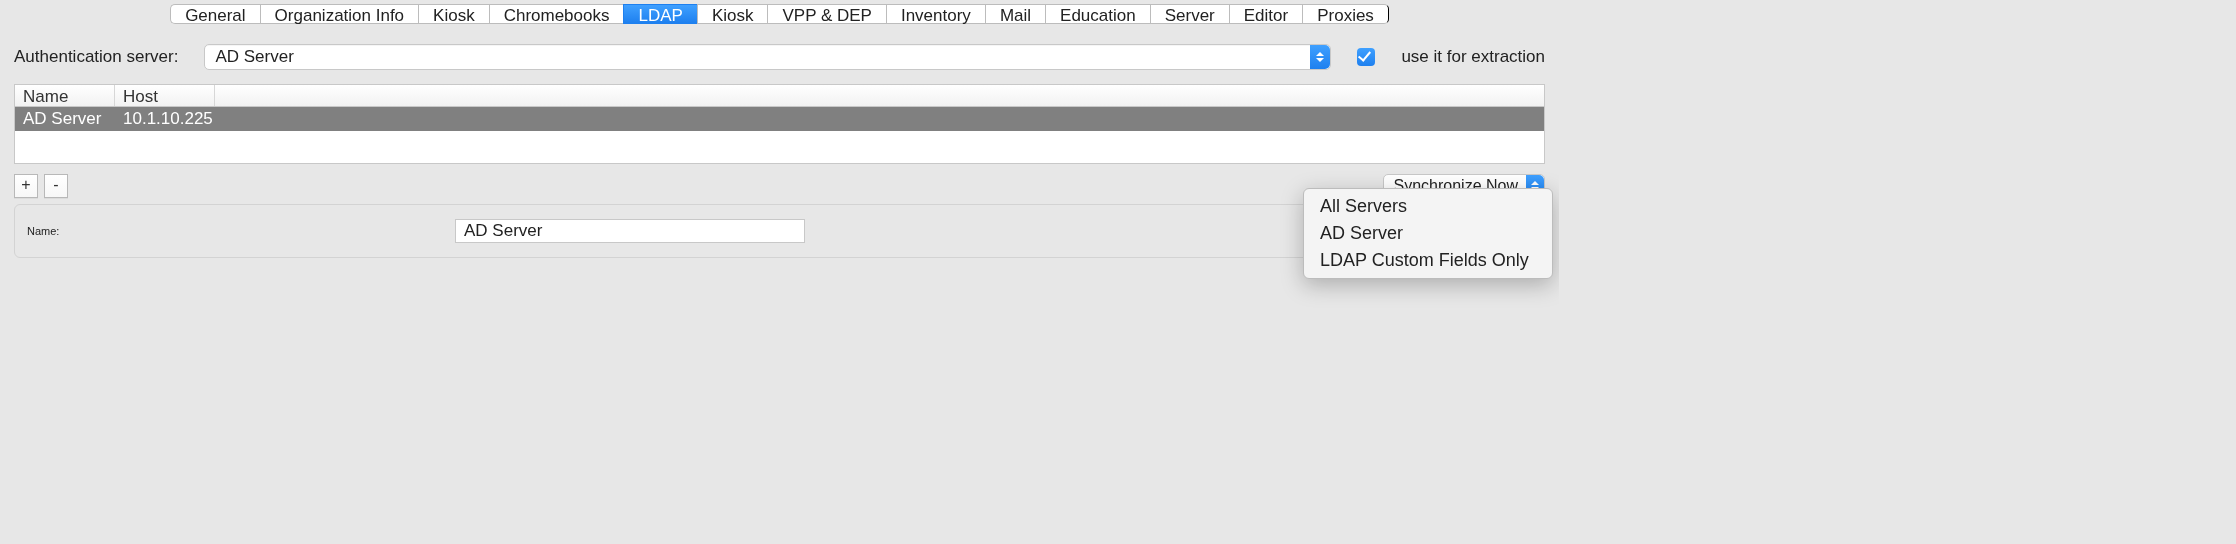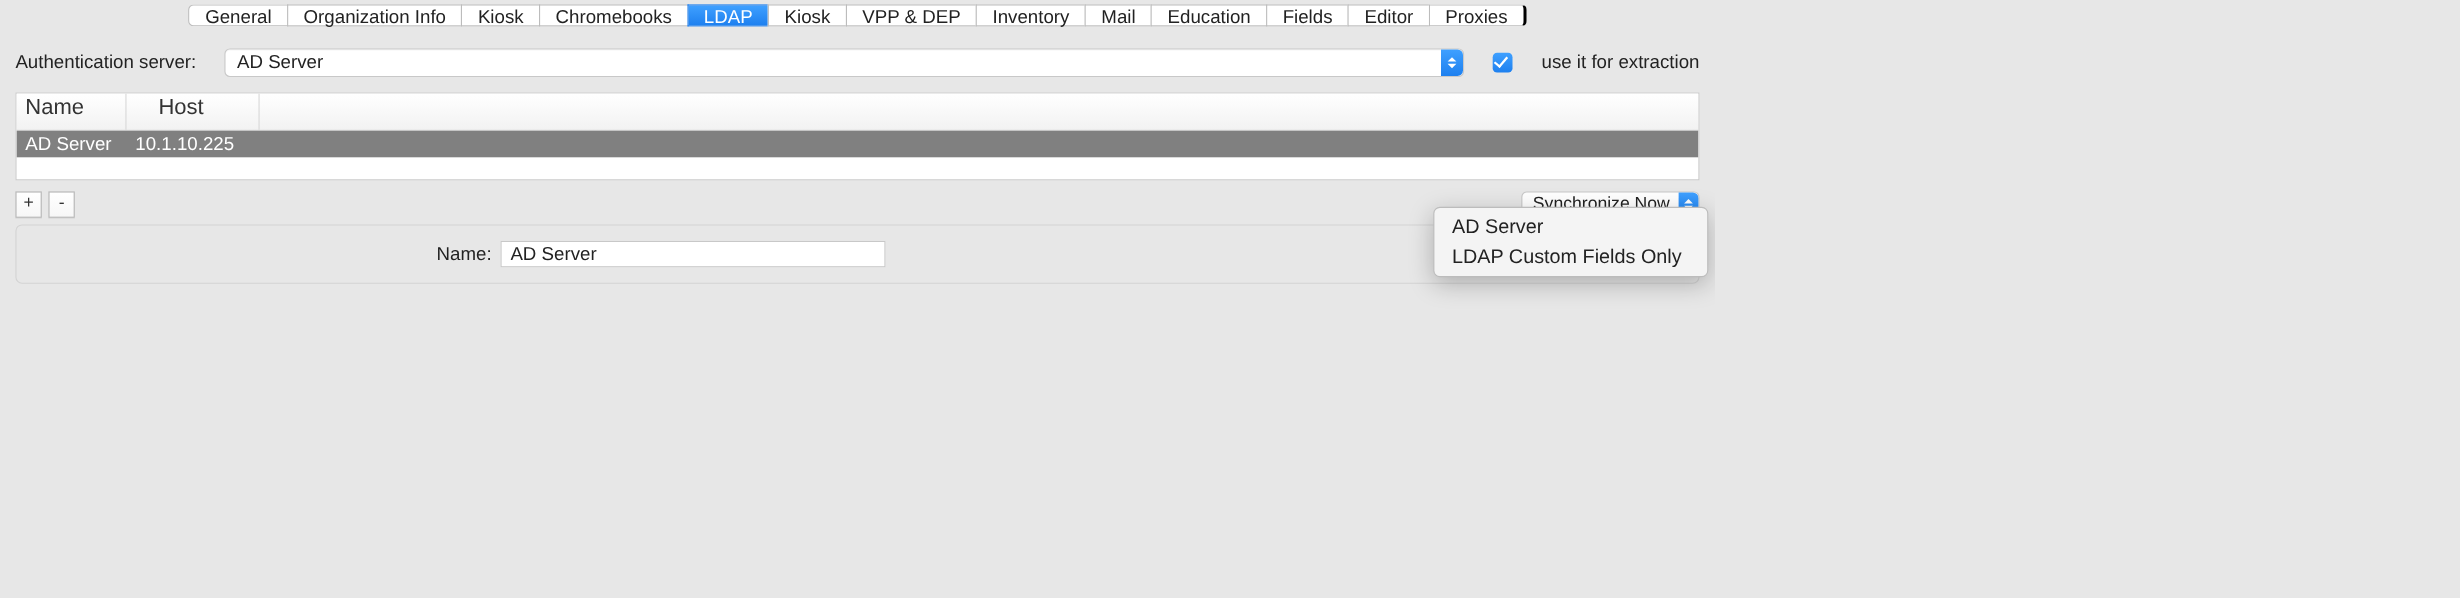--- a/index.html
+++ b/index.html
@@ -35,21 +35,21 @@
     border: 1px solid #bcbcbc;
     border-right: none;
     padding: 1px 14px 3px 14px;
     font-size: 17px;
     line-height: 20px;
     color: #222;
     cursor: default;
     white-space: nowrap;
   }
   .tab:first-child { border-top-left-radius: 5px; border-bottom-left-radius: 5px; }
-  .tab:last-child  { border-top-right-radius: 5px; border-bottom-right-radius: 5px; border-right: 3px solid #000000; }
+  .tab:last-child  { border-top-right-radius: 5px; border-bottom-right-radius: 5px; border-right: 1px solid #000000; }
   .tab.active {
     background: #1e90ff;
     background: linear-gradient(#3fa0ff,#1e80ef);
     color: #fff;
     border-color: #1e80ef;
   }
 
   
   .auth-row {
     display: flex;
@@ -115,24 +115,23 @@
     margin-top: 14px;
     border: 1px solid #c8c8c8;
     background: #fff;
     height: 80px;
     overflow: hidden;
   }
   .thead {
     display: flex;
     background: linear-gradient(#ffffff,#f2f2f2);
     border-bottom: 1px solid #c8c8c8;
-    height: 34px;
-    font-size: 20px;
+    height: 22px;
+    font-size: 17px;
     color: #333;
-    gap: 21px;
   }
   .th {
     padding: 2px 8px;
     border-right: 1px solid #d7d7d7;
   }
   .th.name { width: 100px; }
   .th.host { width: 100px; }
   .th.type { flex: 1; border-right: none; }
   .trow {
     display: flex;
@@ -194,22 +193,22 @@
     padding: 8px 12px 8px 12px;
   }
   .form-row {
     display: flex;
     align-items: center;
     gap: 8px;
     margin: 6px 0;
   }
   .form-label {
     width: 420px;
-    text-align: right;
-    font-size: 17px;
+    text-align: left;
+    font-size: 11px;
   }
   .form-input {
     width: 350px;
     height: 24px;
     border: 1px solid #c8c8c8;
     background: #fff;
     padding: 0 8px;
     font-size: 17px;
     color: #222;
   }
@@ -245,21 +244,21 @@
       <div class="tab">General</div>
       <div class="tab">Organization Info</div>
       <div class="tab">Kiosk</div>
       <div class="tab">Chromebooks</div>
       <div class="tab active">LDAP</div>
       <div class="tab">Kiosk</div>
       <div class="tab">VPP &amp; DEP</div>
       <div class="tab">Inventory</div>
       <div class="tab">Mail</div>
       <div class="tab">Education</div>
-      <div class="tab">Fields</div>
+      <div class="tab">Server</div>
       <div class="tab">Editor</div>
       <div class="tab">Proxies</div>
     </div>
 
     <div class="auth-row">
       <span class="auth-label">Authentication server:</span>
 
       <div class="auth-select">
         <span>AD Server</span>
         <span class="stepper-blue">
@@ -300,16 +299,17 @@
     <div class="details-panel">
       <div class="form-row">
         <div class="form-label">Name:</div>
         <input class="form-input" value="AD Server" style="">
       </div>
     </div>
 
   </div>
 
   <div class="popup-menu">
+    <div class="popup-item">All Servers</div>
     <div class="popup-item">AD Server</div>
     <div class="popup-item">LDAP Custom Fields Only</div>
   </div>
 </div>
 
 </body></html>

